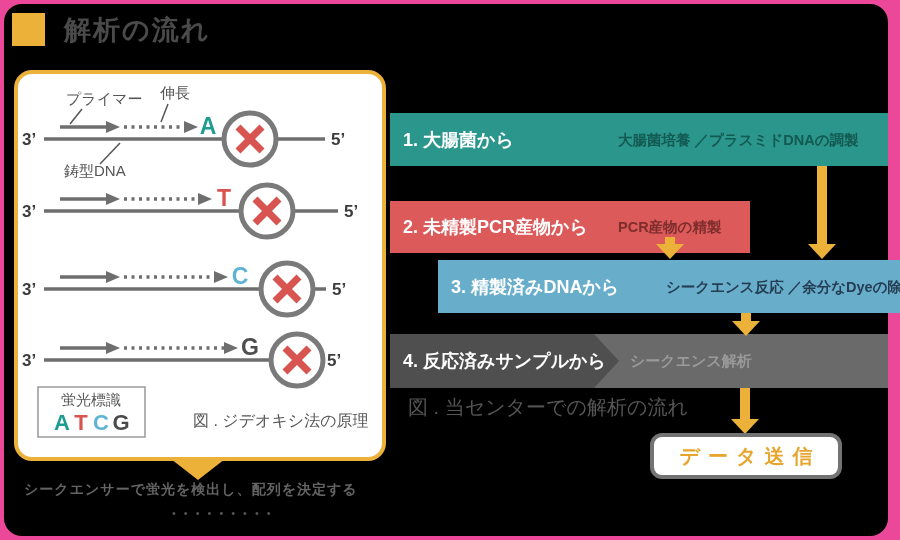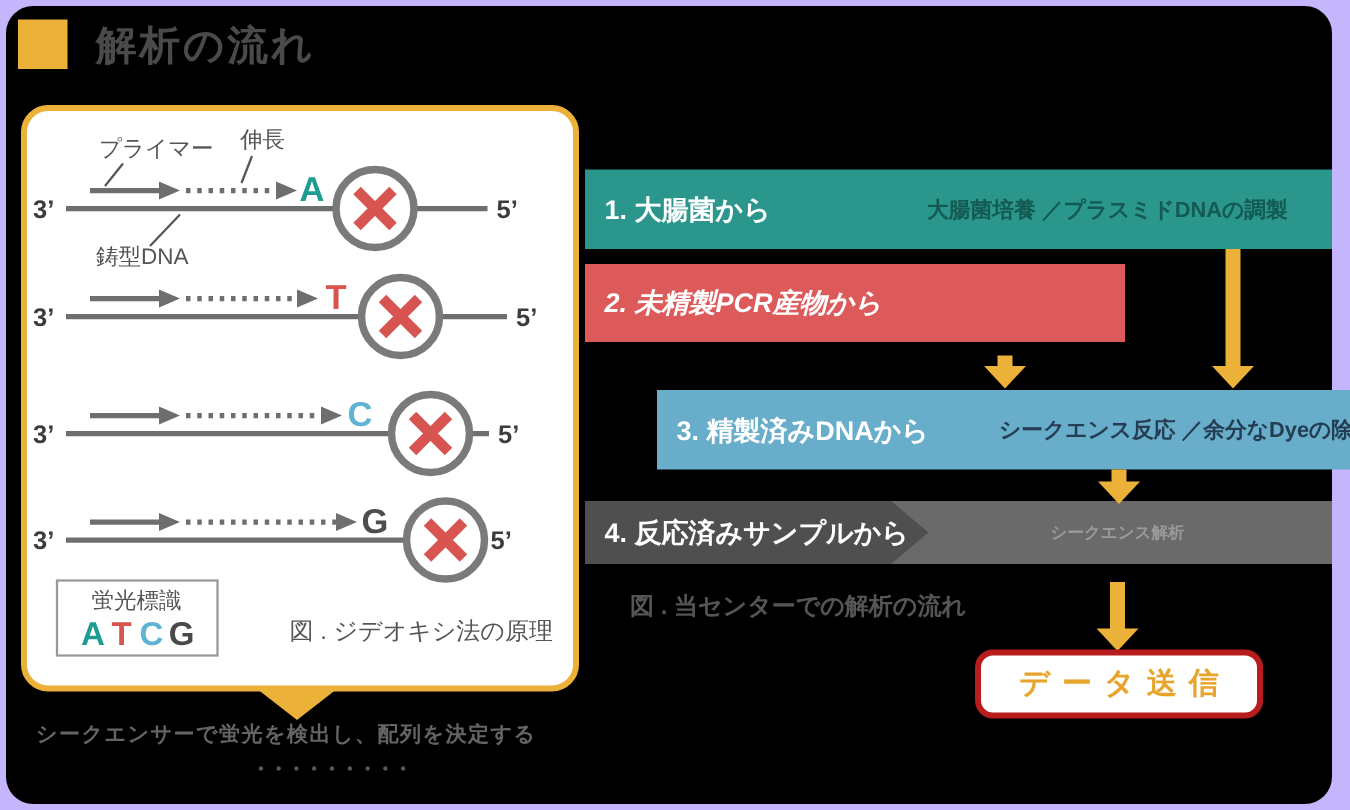--- a/index.html
+++ b/index.html
@@ -1,18 +1,18 @@
 <!DOCTYPE html>
 <html><head>
 <meta charset="utf-8">
 <style>
   * { margin:0; padding:0; box-sizing:border-box; }
   html,body { background:#ffffff; }
   body { font-family:"Liberation Sans","DejaVu Sans",sans-serif; }
-  .page { position:relative; width:900px; height:540px; background:#c4b5fd; overflow:hidden; }
+  .page { position:relative; width:900px; height:540px; background:#ec4899; overflow:hidden; }
   .card { position:absolute; left:4px; top:4px; width:884px; height:532px;
           background:#000000; border-radius:18px; }
 
   
   .title-square { position:absolute; left:8px; top:9px; width:33px; height:33px; background:#ECB138; }
   .page-title { position:absolute; left:60px; top:8px; font-size:27px; font-weight:bold; color:#4a4a4a; letter-spacing:2px; }
 
   
   .panel { position:absolute; left:10px; top:66px; width:372px; height:391px;
            background:#ffffff; border:4px solid #ECB138; border-radius:18px; }
@@ -25,48 +25,48 @@
   .svg-label { font-size:15px; fill:#555555; }
   .svg-prime { font-size:17px; font-weight:bold; fill:#3c3c3c; }
   .svg-base  { font-size:23px; font-weight:bold; }
   .legend-title { font-size:15px; fill:#555555; }
   .legend-base  { font-size:22px; font-weight:bold; }
   .svg-caption  { font-size:16px; fill:#555555; }
 
   
   .bar { position:absolute; height:53px; }
   .bar-1 { left:386px; top:109px; width:498px; background:#2A968C; }
-  .bar-2 { left:386px; top:172px; width:360px; height:52px; background:#DC5A5A;font-style:italic; }
+  .bar-2 { left:386px; top:197px; width:360px; height:52px; background:#DC5A5A; }
   .bar-3 { left:386px; top:256px; width:498px; background:#68AECB;margin-left:48px; }
-  .bar-4 { left:386px; top:330px; width:498px; height:42px; background:#6A6A6A; }
+  .bar-4 { left:386px; top:330px; width:498px; height:54px; background:#6A6A6A; }
   .bar-4-chevron { position:absolute; left:0; top:0; width:229px; height:100%; background:#4F4F4F;
                    clip-path:polygon(0 0, 204px 0, 229px 50%, 204px 100%, 0 100%); }
   .step-label { position:absolute; left:13px; top:50%; transform:translateY(-50%);
                 color:#ffffff; font-size:18px; font-weight:bold; white-space:nowrap; z-index:2; }
   .step-detail { position:absolute; left:228px; top:50%; transform:translateY(-50%);
                  font-size:14.5px; font-weight:bold; white-space:nowrap; }
   .detail-1 { color:#135A52; }
   .detail-2 { color:#7E2D2D; }
   .detail-3 { color:#243D52; }
-  .detail-4 { left:240px; width:230px; text-align:center; color:#9A9A9A; font-size:11px; }
+  .detail-4 { left:240px; width:230px; color:#9A9A9A; font-size:15px; }
 
   
   .shaft { position:absolute; width:10px; background:#ECB138; }
   .head  { position:absolute; width:0; height:0;
            border-left:14px solid transparent; border-right:14px solid transparent;
            border-top:15px solid #ECB138; }
   .s1 { left:813px; top:162px; height:80px; }  .h1 { left:804px; top:240px; }
   .s2 { left:661px; top:233px; height:9px; }   .h2 { left:652px; top:240px; }
   .s3 { left:737px; top:309px; height:10px; }  .h3 { left:728px; top:317px; }
   .s4 { left:736px; top:384px; height:33px; }  .h4 { left:727px; top:415px; }
 
-  .flow-caption { position:absolute; left:416px; top:390px; font-size:16px; font-weight:bold; color:#555555; }
+  .flow-caption { position:absolute; left:404px; top:390px; font-size:20px; font-weight:normal; color:#555555; }
 
   .send-box { position:absolute; left:646px; top:429px; width:192px; height:46px;
-              background:#ffffff; border:4px solid #b91c1c; border-radius:12px;
+              background:#ffffff; border:4px solid #737373; border-radius:12px;
               text-align:center; line-height:38px; font-size:20px; font-weight:bold;
               color:#E7A52E; letter-spacing:8px; padding-left:8px; white-space:nowrap; }
 
   
   .footer-text { position:absolute; left:20px; top:477px; font-size:14px; font-weight:bold;
                  color:#646464; letter-spacing:1px; }
   .footer-dots { position:absolute; left:168px; top:503px; font-size:11px; letter-spacing:8px; color:#575757; }
   .footer-seq  { position:absolute; left:284px; top:492px; font-size:22px; font-weight:bold; letter-spacing:7px; }
 </style>
 </head>
@@ -156,20 +156,21 @@
       </svg>
     </div>
     <div class="pointer"></div>
 
     <div class="bar bar-1">
       <span class="step-label">1. 大腸菌から</span>
       <span class="step-detail detail-1">大腸菌培養 ／プラスミドDNAの調製</span>
     </div>
     <div class="bar bar-2">
       <span class="step-label">2. 未精製PCR産物から</span>
+      <span class="step-detail detail-2">PCR産物の精製</span>
     </div>
     <div class="bar bar-3">
       <span class="step-label">3. 精製済みDNAから</span>
       <span class="step-detail detail-3">シークエンス反応 ／余分なDyeの除去(精製)</span>
     </div>
     <div class="bar bar-4">
       <div class="bar-4-chevron"></div>
       <span class="step-label">4. 反応済みサンプルから</span>
       <span class="step-detail detail-4">シークエンス解析</span>
     </div>

